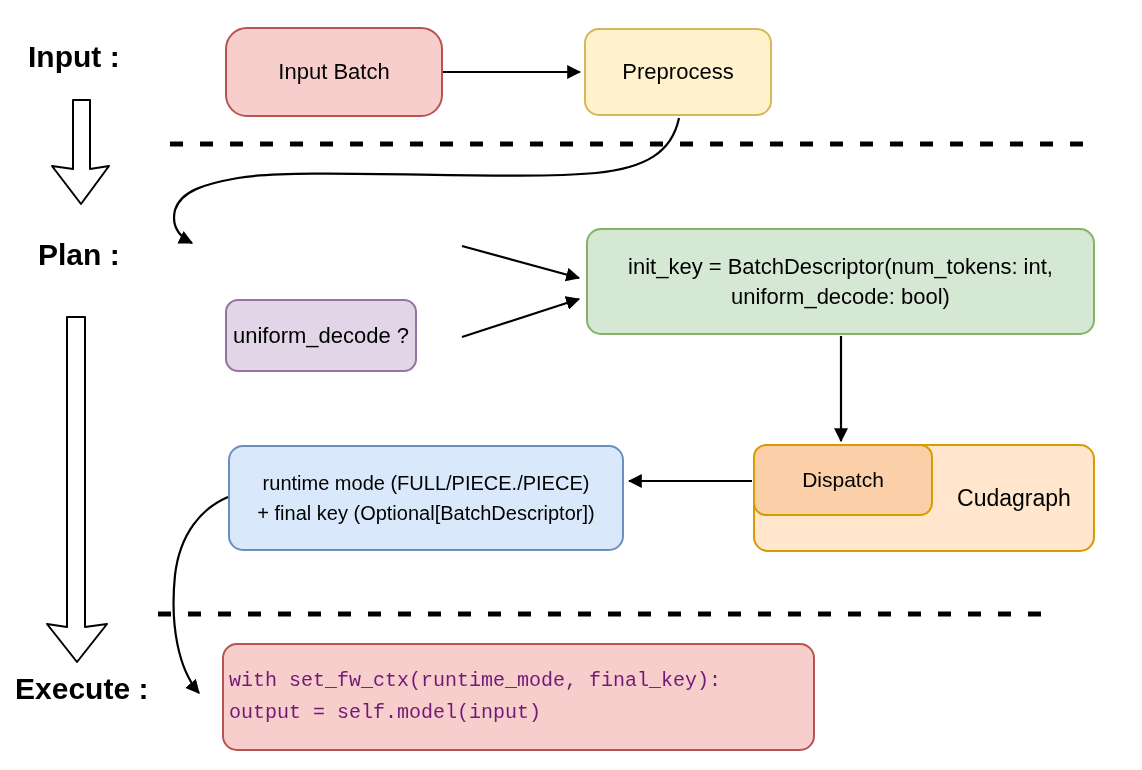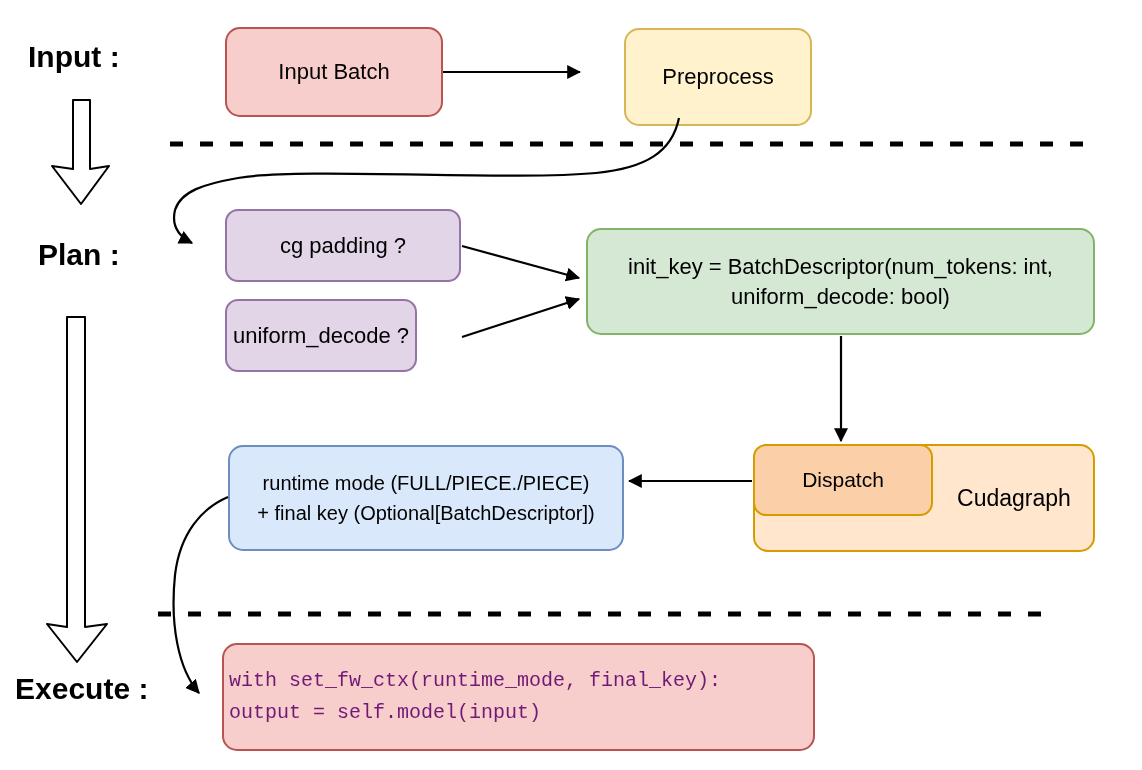--- a/index.html
+++ b/index.html
@@ -10,21 +10,21 @@
   .stage-label {
     position:absolute; font-weight:bold; font-size:30px; color:#000; white-space:nowrap;
   }
   .box {
     position:absolute; box-sizing:border-box; border:2px solid #000; border-radius:15px;
     display:flex; flex-direction:column; align-items:center; justify-content:center;
     text-align:center; font-size:22px; line-height:1.32; z-index:2;
   }
   .box span { display:block; white-space:nowrap; }
   #input-batch    { left:225px; top:27px;  width:218px; height:90px; }
-  #preprocess     { left:584px; top:28px;  width:188px; height:98px;margin-left:40px; }
+  #preprocess     { left:584px; top:28px;  width:188px; height:88px; }
   #cg-padding     { left:225px; top:209px; width:236px; height:73px; border-radius:13px; }
   #uniform-decode { left:225px; top:299px; width:192px; height:73px; border-radius:13px; }
   #init-key       { left:586px; top:228px; width:509px; height:107px; }
   #cudagraph      { left:753px; top:444px; width:342px; height:108px; z-index:1; }
   #dispatch       { left:753px; top:444px; width:180px; height:72px; font-size:21px; border-radius:13px; }
   #cudagraph-label{ position:absolute; left:933px; top:444px; width:162px; height:108px;
                     display:flex; flex-direction:column; align-items:center; justify-content:center;
                     font-size:23px; line-height:1.5; z-index:2; }
   #runtime-mode   { left:228px; top:445px; width:396px; height:106px; font-size:20px; line-height:1.5; }
   #execute-code   { left:222px; top:643px; width:593px; height:108px;
@@ -36,31 +36,28 @@
 </style>
 </head>
 <body>
 
 <div class="canvas">
 
   <div class="stage-label" style="left:28px; top:40px;">Input :</div>
   <div class="stage-label" style="left:38px; top:238px;">Plan :</div>
   <div class="stage-label" style="left:15px; top:672px;">Execute :</div>
 
-  <div class="box" id="input-batch" style="background-color: rgb(248, 206, 204); border-color: rgb(184, 84, 80);">
+  <div class="box" id="input-batch" style="background-color: rgb(248, 206, 204); border-color: rgb(184, 84, 80); border-radius: 22px;">
     <span>Input Batch</span>
   </div>
 
   <div class="box" id="preprocess" style="background-color: rgb(255, 242, 204); border-color: rgb(214, 182, 86);">
     <span>Preprocess</span>
   </div>
 
-  <div class="box" id="cg-padding" style="background-color: rgb(225, 213, 231); border-color: rgb(150, 115, 166);">
-    <span>cg padding ?</span>
-  </div>
 
   <div class="box" id="uniform-decode" style="background-color: rgb(225, 213, 231); border-color: rgb(150, 115, 166);">
     <span>uniform_decode ?</span>
   </div>
 
   <div class="box" id="init-key" style="background-color: rgb(213, 232, 212); border-color: rgb(130, 179, 102);">
     <span>init_key = BatchDescriptor(num_tokens: int,</span>
     <span>uniform_decode: bool)</span>
   </div>
 

